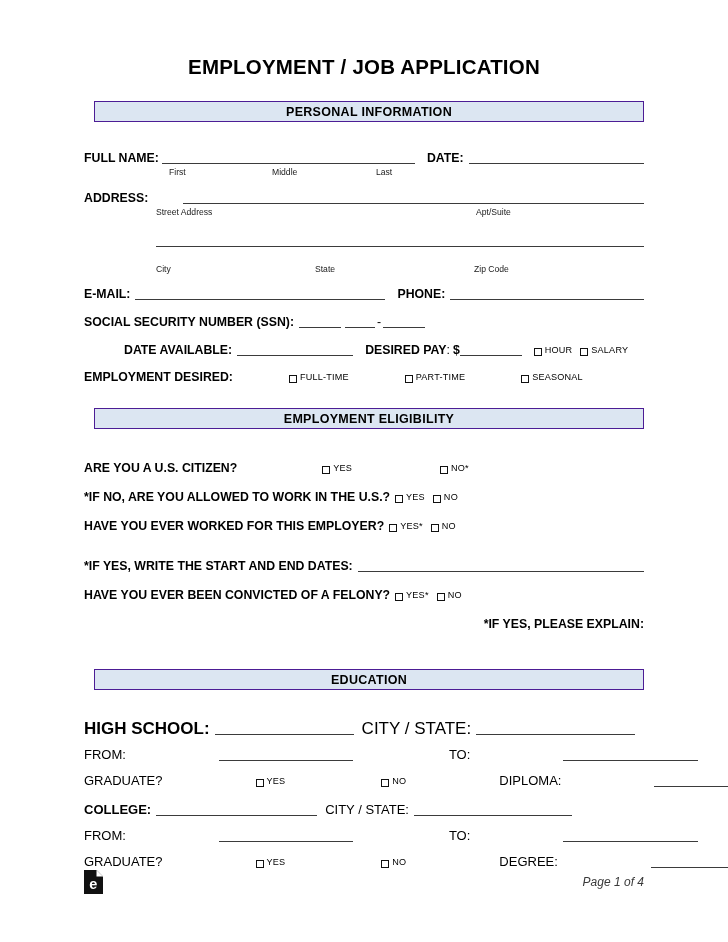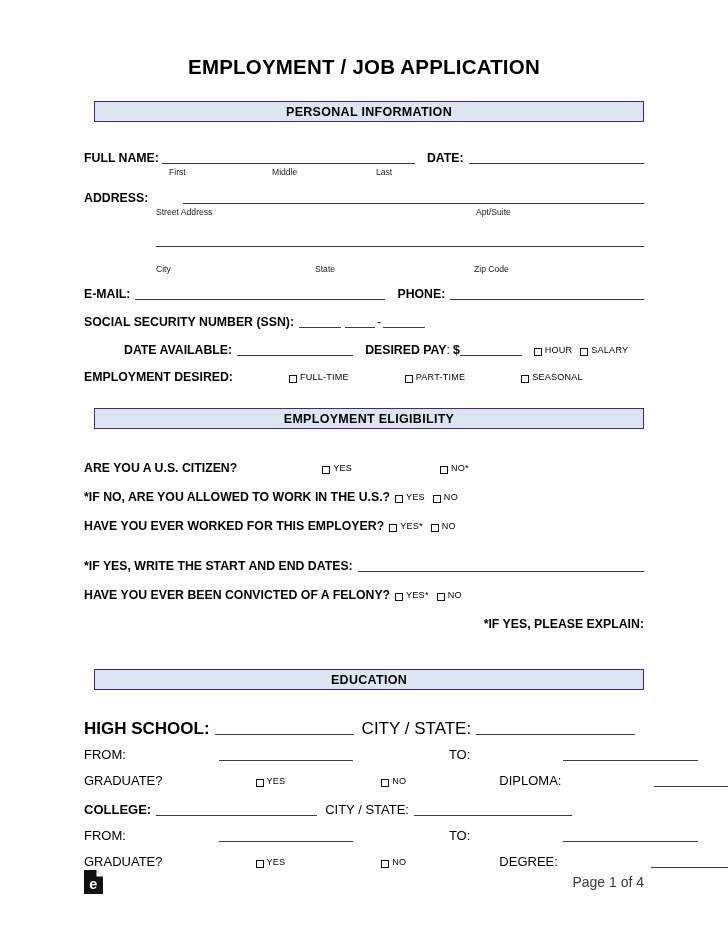--- a/index.html
+++ b/index.html
@@ -129,23 +129,24 @@
     display: flex;
     align-items: center;
     justify-content: space-between;
   }
   .logo {
     width: 19px;
     height: 24px;
     position: relative;
   }
   .page-num {
-    font-size: 14px;
+    font-size: 12px;
     font-weight: normal;
     color: #3a3a3a;
+    font-style: italic;
   }
 </style>
 </head>
 <body>
 
 <div class="page">
   <div class="content">
 
     <div class="doc-title">EMPLOYMENT / JOB APPLICATION</div>
 

